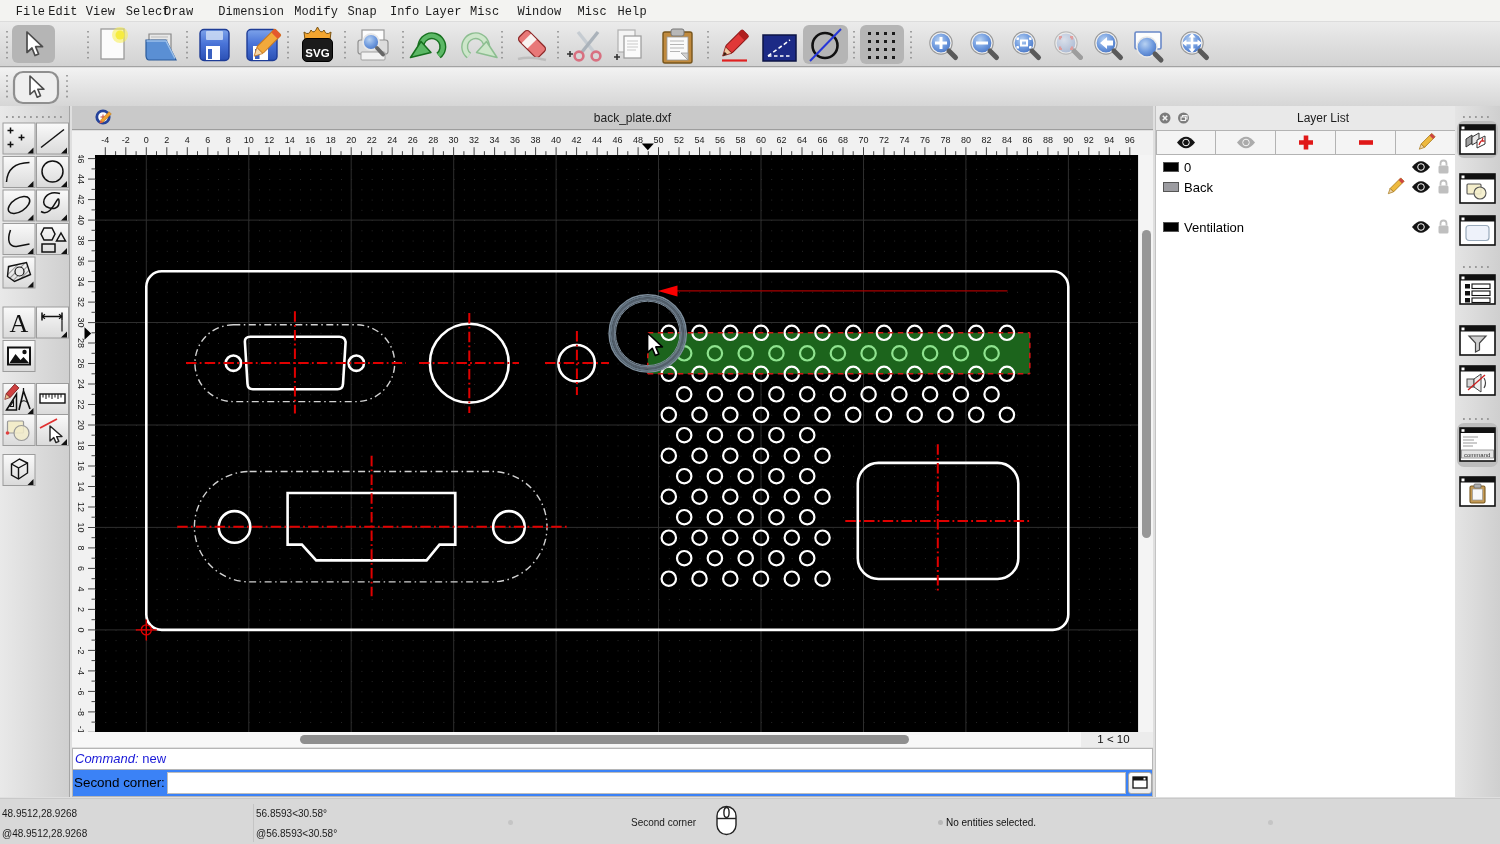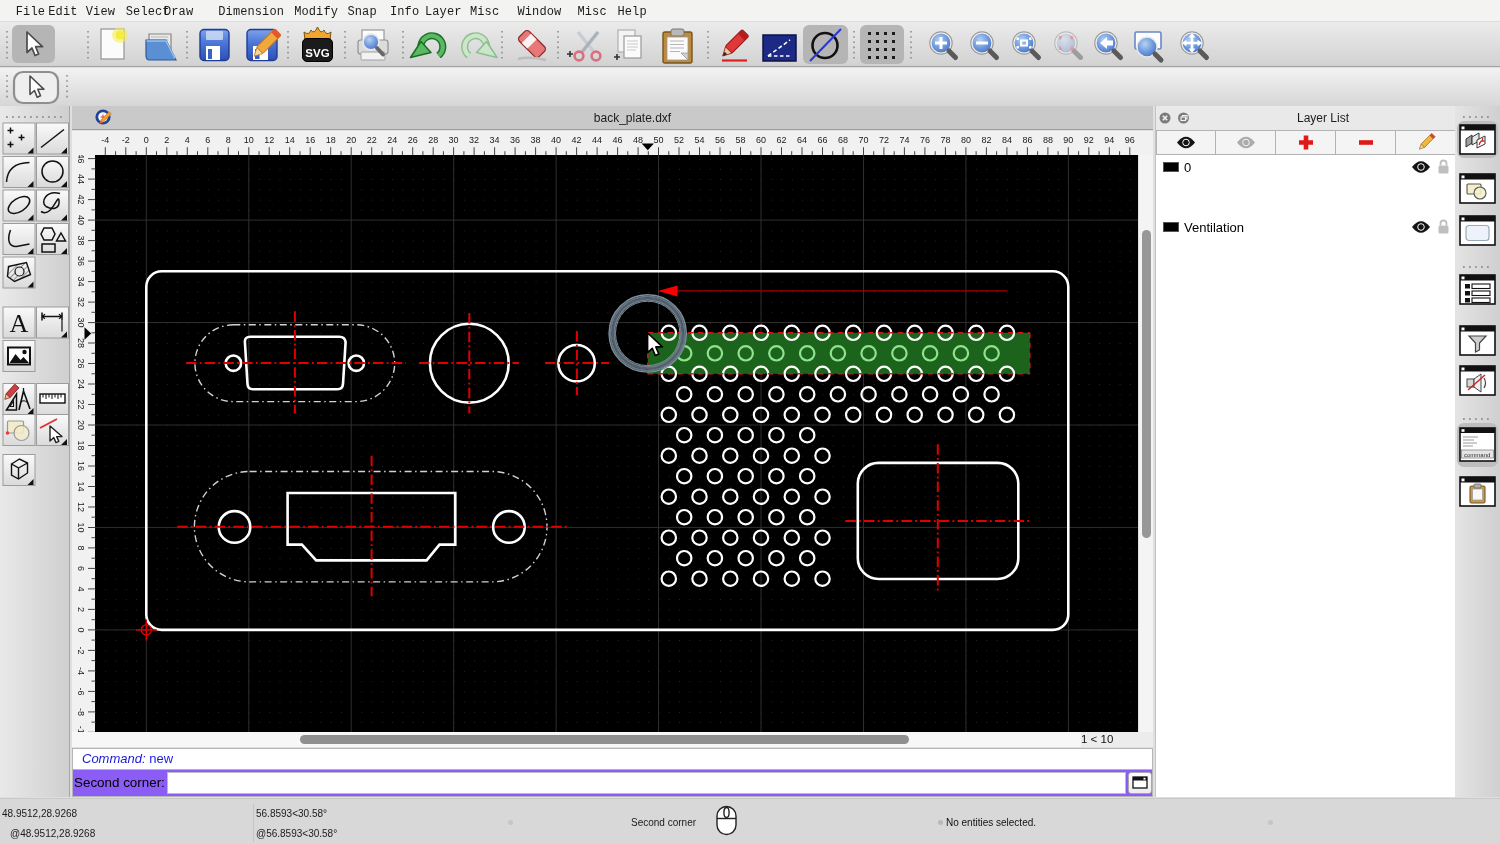--- a/index.html
+++ b/index.html
@@ -13,24 +13,24 @@
 #leftpal { left:0; top:106px; width:70px; height:691px; background:linear-gradient(90deg,#e9e9e9,#cfcfcf); border-right:1px solid #a5a5a5; }
 #dwin-title { left:72px; top:106px; width:1081px; height:24px; background:#c9c9c9; border-bottom:1px solid #9e9e9e; }
 #dwin-title .t { position:absolute; left:0; width:100%; text-align:center; top:5px; font-size:12px; color:#1c1c1c; }
 #hruler { left:72px; top:131px; width:1081px; height:24px; background:#f1f1f1; }
 #vruler { left:72px; top:155px; width:23px; height:577px; background:#f1f1f1; }
 #canvas { left:95px; top:155px; width:1043px; height:577px; background:#000; }
 #vscroll { left:1138px; top:155px; width:15px; height:577px; background:#f4f4f4; border-left:1px solid #e0e0e0; }
 #vthumb { position:absolute; left:3px; top:75px; width:9px; height:308px; background:#979797; border-radius:5px; }
 #hscroll { left:72px; top:732px; width:1009px; height:15px; background:#f7f7f7; }
 #hthumb { position:absolute; left:228px; top:3px; width:609px; height:9px; background:#8f8f8f; border-radius:5px; }
-#zoomlbl { left:1081px; top:732px; width:72px; height:15px; background:#ececec; font-size:11.5px; color:#111; text-align:left; padding-right:7px; line-height:15px; }
+#zoomlbl { left:1081px; top:732px; width:72px; height:15px; background:#ececec; font-size:11.5px; color:#111; text-align:center; padding-right:7px; line-height:15px; }
 #cmdrow { left:72px; top:748px; width:1081px; height:21px; background:#fff; border:1px solid #b5b5b5; border-bottom:0; font-size:13px; line-height:20px; color:#1a1ad8; }
 #cmdrow i { font-style:italic; }
-#inprow { left:72px; top:769px; width:1081px; height:28px; background:#8b5cf6; border:1px solid #b5b5b5; }
+#inprow { left:72px; top:769px; width:1081px; height:28px; background:#3b82f6; border:1px solid #b5b5b5; }
 #inprow .lbl { position:absolute; left:1px; top:5px; font-size:13.4px; color:#000; }
 #inprow .fld { position:absolute; left:94px; top:2px; width:959px; height:22px; background:#fff; border:1px solid #bdbdbd; }
 #inprow .btn { position:absolute; left:1055px; top:2px; width:24px; height:22px; background:linear-gradient(#fdfdfd,#ececec); border:1px solid #a8a8a8; border-radius:3px; }
 #statusbar { left:0; top:798px; width:1500px; height:46px; background:#d8d8d8; border-top:1px solid #c9c9c9; }
 #statusbar div { position:absolute; font-size:10px; color:#1a1a1a; }
 #lpanel { left:1155px; top:106px; width:352px; height:691px; background:#fff; border-left:1px solid #c3c3c3; }
 #lpanel-title { position:absolute; left:0; top:0; width:300px; height:24px; background:#e9e9e9; }
 #lpanel-title .t { position:absolute; width:100%; text-align:center; top:5px; font-size:12px; color:#1c1c1c; }
 #lpanel-tools { position:absolute; left:0; top:24px; width:300px; height:26px; }
 .lrow { position:absolute; left:0; width:299px; height:20px; font-size:13px; color:#000; }
@@ -880,35 +880,35 @@
 <path d="M647.6,333 L647.6,352.6 L652.3,348.3 L655.3,355.5 L658.8,354 L655.8,346.9 L662.4,346.9 Z" fill="#fff" stroke="#000" stroke-width="1.6" stroke-linejoin="round"></path>
 </svg>
 </div>
 <div id="vscroll" class="abs">
     <div id="vthumb"></div>
   </div>
 <div id="hscroll" class="abs">
     <div id="hthumb"></div>
   </div>
 <div id="zoomlbl" class="abs">1 &lt; 10</div>
-<div id="cmdrow" class="abs"><span style="padding-left:9px"><i>Command:</i> new</span></div>
+<div id="cmdrow" class="abs"><span style="padding-left:2px"><i>Command:</i> new</span></div>
 <div id="inprow" class="abs">
     <div class="lbl">Second corner:</div>
     <div class="fld"></div>
     <div class="btn">
       <svg width="22" height="20" viewBox="0 0 22 20" style="position:absolute;left:0;top:0">
         <rect x="4" y="4" width="14" height="11" fill="#fff" stroke="#111" stroke-width="1.3"></rect>
         <rect x="4" y="4" width="14" height="3.5" fill="#111"></rect>
         <rect x="14.5" y="4.8" width="2" height="1.8" fill="#fff"></rect>
       </svg>
     </div>
   </div>
 <div id="statusbar" class="abs">
 <div style="left:2px;top:9px">48.9512,28.9268</div>
-<div style="left:10px;top:29px">@48.9512,28.9268</div>
+<div style="left:2px;top:29px">@48.9512,28.9268</div>
 <div style="left:256px;top:9px">56.8593&lt;30.58°</div>
 <div style="left:256px;top:29px">@56.8593&lt;30.58°</div>
 <div style="left:631px;top:18px">Second corner</div>
 <div style="left:946px;top:18px;color:#111">No entities selected.</div>
 <svg width="26" height="34" viewBox="0 0 26 34" style="position:absolute;left:714px;top:6px">
 <rect x="3" y="1.5" width="19" height="28" rx="9.5" fill="#fff" stroke="#222" stroke-width="1.4"></rect>
 <line x1="3" y1="13.5" x2="22" y2="13.5" stroke="#222" stroke-width="1.4"></line>
 <ellipse cx="12.5" cy="7.5" rx="2.6" ry="5" fill="#fff" stroke="#222" stroke-width="1.4"></ellipse>
 </svg>
 <div style="left:938px;top:21px;width:5px;height:5px;border-radius:3px;background:#b9b9b9"></div>
@@ -961,20 +961,29 @@
 </svg>
 </div>
 <div class="lrow" style="top:51px">
       <div class="sw" style="background:#000"></div>
       <div class="nm">0</div>
 <svg width="46" height="20" viewBox="0 0 46 20" style="position:absolute;left:253px;top:0">
         <use href="#eyedef" x="12" y="10"></use>
         <use href="#lockdef" x="34.5" y="10"></use>
       </svg>
     </div>
+<div class="lrow" style="top:71px">
+      <div class="sw" style="background:#9c9ca1"></div>
+      <div class="nm">Back</div>
+<svg width="70" height="20" viewBox="0 0 70 20" style="position:absolute;left:229px;top:0">
+        <use href="#pencildef" x="10" y="10"></use>
+        <use href="#eyedef" x="36" y="10"></use>
+        <use href="#lockdef" x="58.5" y="10"></use>
+      </svg>
+    </div>
 <div class="lrow" style="top:111px">
       <div class="sw" style="background:#000"></div>
       <div class="nm">Ventilation</div>
 <svg width="46" height="20" viewBox="0 0 46 20" style="position:absolute;left:253px;top:0">
         <use href="#eyedef" x="12" y="10"></use>
         <use href="#lockdef" x="34.5" y="10"></use>
       </svg>
     </div>
 </div>
 <div id="rstrip" class="abs">

